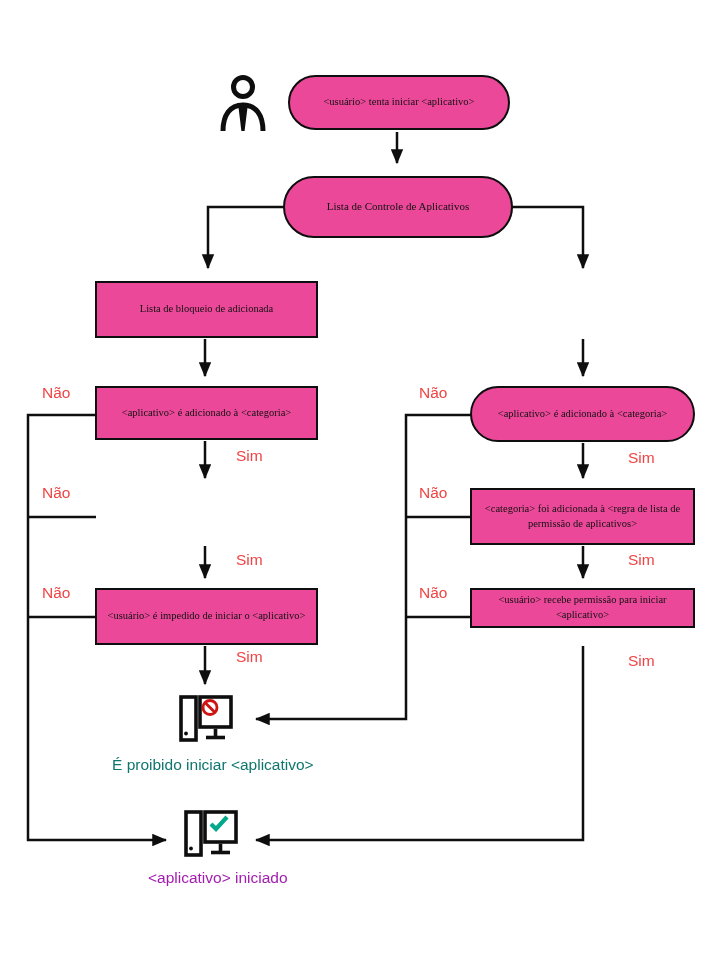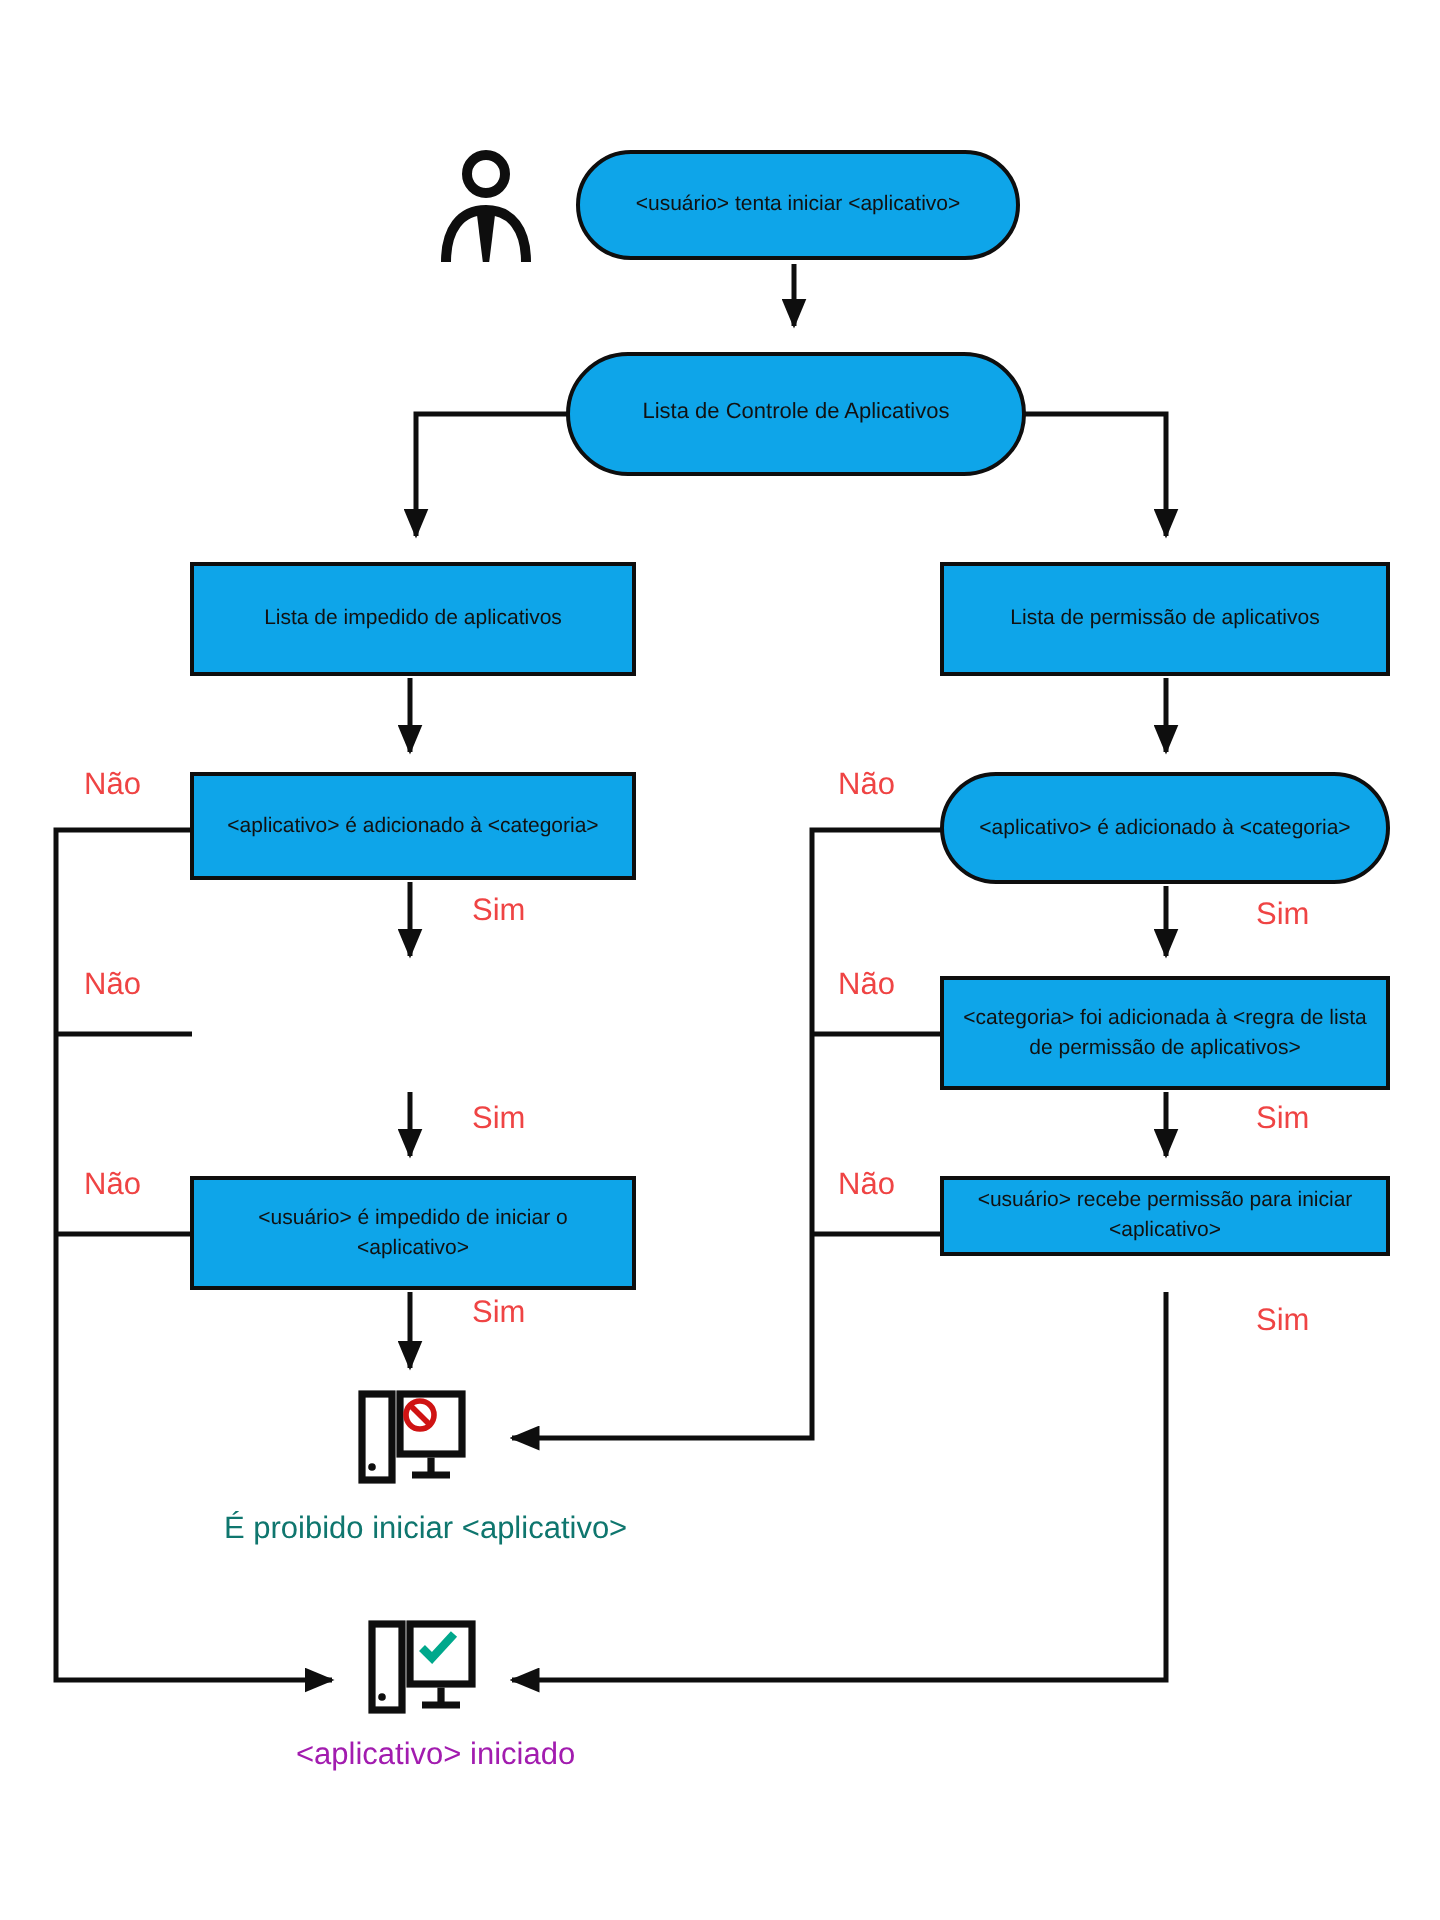--- a/index.html
+++ b/index.html
@@ -2,23 +2,23 @@
 <html><head>
 <meta charset="utf-8">
 <style>
   html,body { margin:0; padding:0; background:#ffffff; }
   .canvas {
     position:relative; width:720px; height:960px; background:#ffffff;
     font-family:"Liberation Sans", sans-serif; color:#111; overflow:hidden;
   }
   svg.wires { position:absolute; left:0; top:0; width:720px; height:960px; }
   .node {
-    position:absolute; box-sizing:border-box; background:#0ea5e9;
+    position:absolute; box-sizing:border-box; background:#ec4899;
     border:2.5px solid #0e0e0e; display:flex; align-items:center; justify-content:center;
-    text-align:center; font-size:10.5px; line-height:1.4; color:#111; padding:0 8px;
+    text-align:center; font-size:10.5px; line-height:1.4; color:#111; padding:0 8px;font-family:Liberation Serif, serif;
   }
   #node-start { left:288px; top:75px; width:222px; height:55px; border-radius:28px; }
   #node-mode  { left:283px; top:176px; width:230px; height:62px; border-radius:32px; font-size:11px; }
   #node-l1 { left:95px;  top:281px; width:223px; height:57px; }
   #node-r1 { left:470px; top:281px; width:225px; height:57px; }
   #node-l2 { left:95px;  top:386px; width:223px; height:54px; }
   #node-r2 { left:470px; top:386px; width:225px; height:56px; border-radius:28px; }
   #node-l3 { left:95px;  top:488px; width:223px; height:57px; }
   #node-r3 { left:470px; top:488px; width:225px; height:57px; }
   #node-l4 { left:95px;  top:588px; width:223px; height:57px; }
@@ -75,24 +75,21 @@
 
   <div class="node" id="node-start">
     <span>&lt;usuário&gt; tenta iniciar &lt;aplicativo&gt;</span>
   </div>
 
   <div class="node" id="node-mode">
     <span>Lista de Controle de Aplicativos</span>
   </div>
 
   <div class="node" id="node-l1">
-    <span>Lista de impedido de aplicativos</span>
-  </div>
-  <div class="node" id="node-r1">
-    <span>Lista de permissão de aplicativos</span>
+    <span>Lista de bloqueio de adicionada</span>
   </div>
 
   <div class="node" id="node-l2">
     <span>&lt;aplicativo&gt; é adicionado à &lt;categoria&gt;</span>
   </div>
   <div class="node" id="node-r2">
     <span>&lt;aplicativo&gt; é adicionado à &lt;categoria&gt;</span>
   </div>
 
   <div class="node" id="node-r3">

